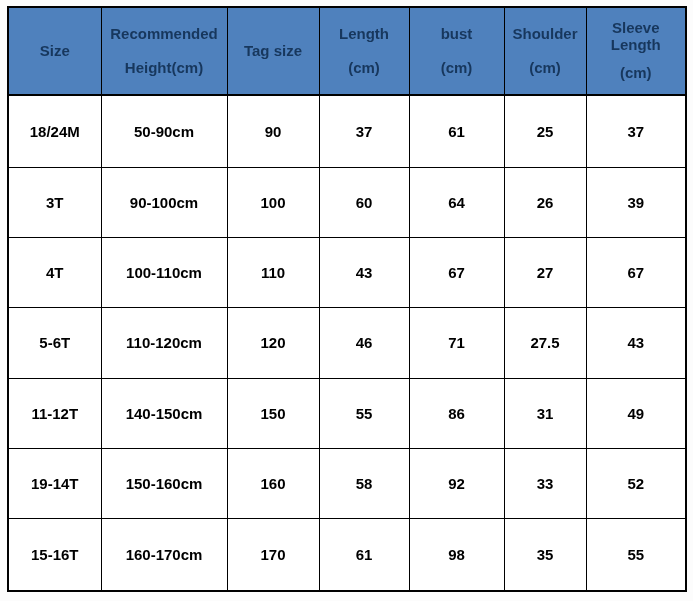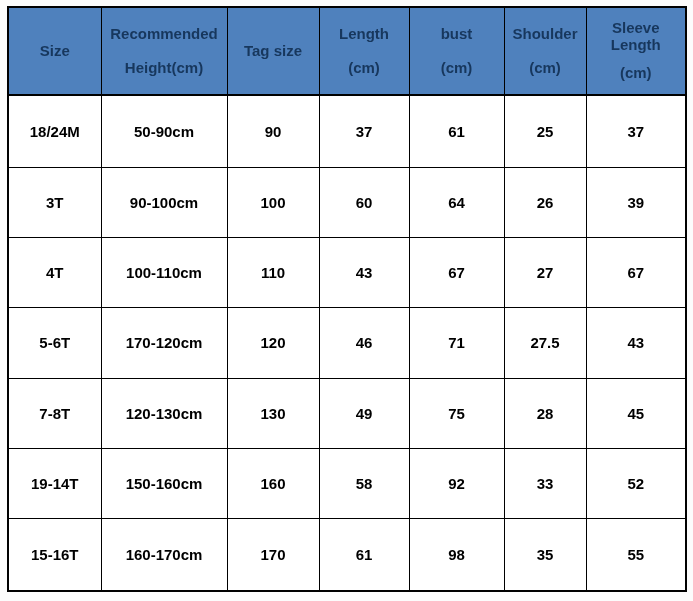--- a/index.html
+++ b/index.html
@@ -145,35 +145,35 @@
           <td>4T</td>
           <td>100-110cm</td>
           <td>110</td>
           <td>43</td>
           <td>67</td>
           <td>27</td>
           <td>67</td>
         </tr>
         <tr>
           <td>5-6T</td>
-          <td>170-120cm</td>
+          <td>110-120cm</td>
           <td>120</td>
           <td>46</td>
           <td>71</td>
           <td>27.5</td>
           <td>43</td>
         </tr>
         <tr>
-          <td>7-8T</td>
-          <td>120-130cm</td>
-          <td>130</td>
+          <td>11-12T</td>
+          <td>140-150cm</td>
+          <td>150</td>
+          <td>55</td>
+          <td>86</td>
+          <td>31</td>
           <td>49</td>
-          <td>75</td>
-          <td>28</td>
-          <td>45</td>
         </tr>
         <tr>
           <td>19-14T</td>
           <td>150-160cm</td>
           <td>160</td>
           <td>58</td>
           <td>92</td>
           <td>33</td>
           <td>52</td>
         </tr>

